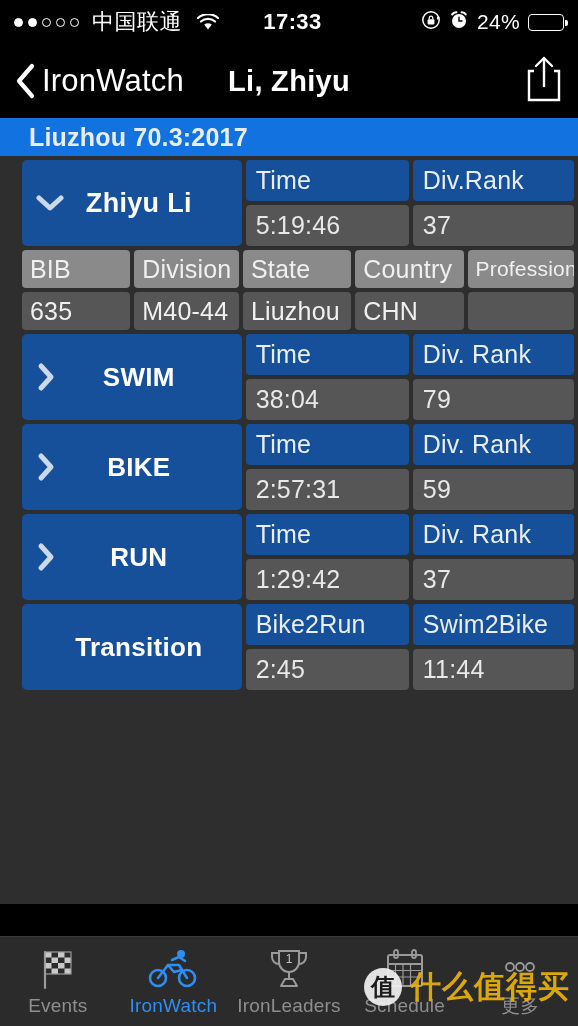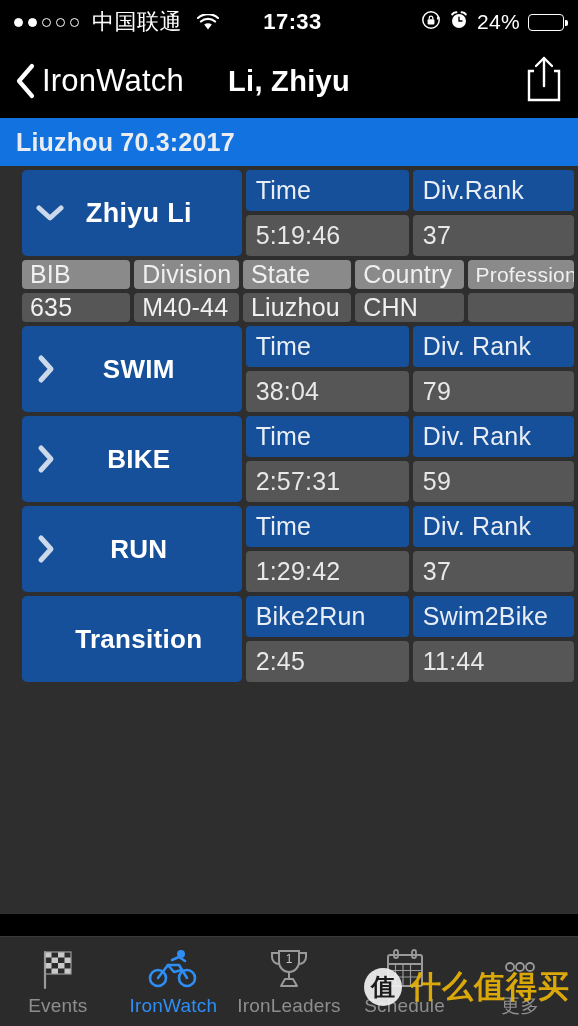--- a/index.html
+++ b/index.html
@@ -63,22 +63,22 @@
   .nav-back { display: flex; align-items: center; gap: 6px; cursor: pointer; }
   .nav-back-label { font-size: 31px; color: #fff; letter-spacing: .2px; }
   .nav-title {
     position: absolute; left: 0; right: 0; text-align: center;
     font-size: 29px; font-weight: bold; letter-spacing: .3px; pointer-events: none;
   }
   .nav-share { margin-left: auto; cursor: pointer; position: relative; z-index: 2; }
 
   
   .event-header {
-    height: 48px; background: #1273e0; display: flex; align-items: center;
-    padding-left: 16px; box-sizing: border-box;
+    height: 38px; background: #1273e0; display: flex; align-items: center;
+    padding-left: 29px; box-sizing: border-box;
   }
   .event-header-title {
     font-size: 25px; font-weight: bold; color: #e9edf2; letter-spacing: .2px;
   }
 
   
   .content { background: #2e2e2e; height: 748px; padding-top: 4px; box-sizing: border-box; padding-left: 18px; }
 
   .row { display: flex; padding: 0 4px 4px 4px; box-sizing: border-box; }
 
@@ -114,21 +114,21 @@
   .athlete-row .label-text { font-size: 27px; }
   .athlete-row .stack { height: 86px; }
   .athlete-row .hdr-cell, .athlete-row .val-cell { height: 41px; }
   .col-time { width: 170px; margin-left: 4px; }
   .col-rank { width: 168px; margin-left: 4px; }
 
   
   .info-row { display: flex; flex-direction: column; padding: 0 4px 4px 4px; gap: 4px; }
   .info-line { display: flex; gap: 4px; }
   .info-cell {
-    border-radius: 4px; height: 29px; display: flex; align-items: center;
+    border-radius: 4px; height: 38px; display: flex; align-items: center;
     padding: 0 8px; box-sizing: border-box; font-size: 25px; color: #f0f0f0;
     letter-spacing: .2px; white-space: nowrap; overflow: hidden;
   }
   .info-cell.small { font-size: 21px; }
   .iw-bib { width: 114px; }
   .iw-div { width: 110px; }
   .iw-state { width: 114px; }
   .iw-country { width: 114px; }
   .iw-prof { width: 112px; }
 

